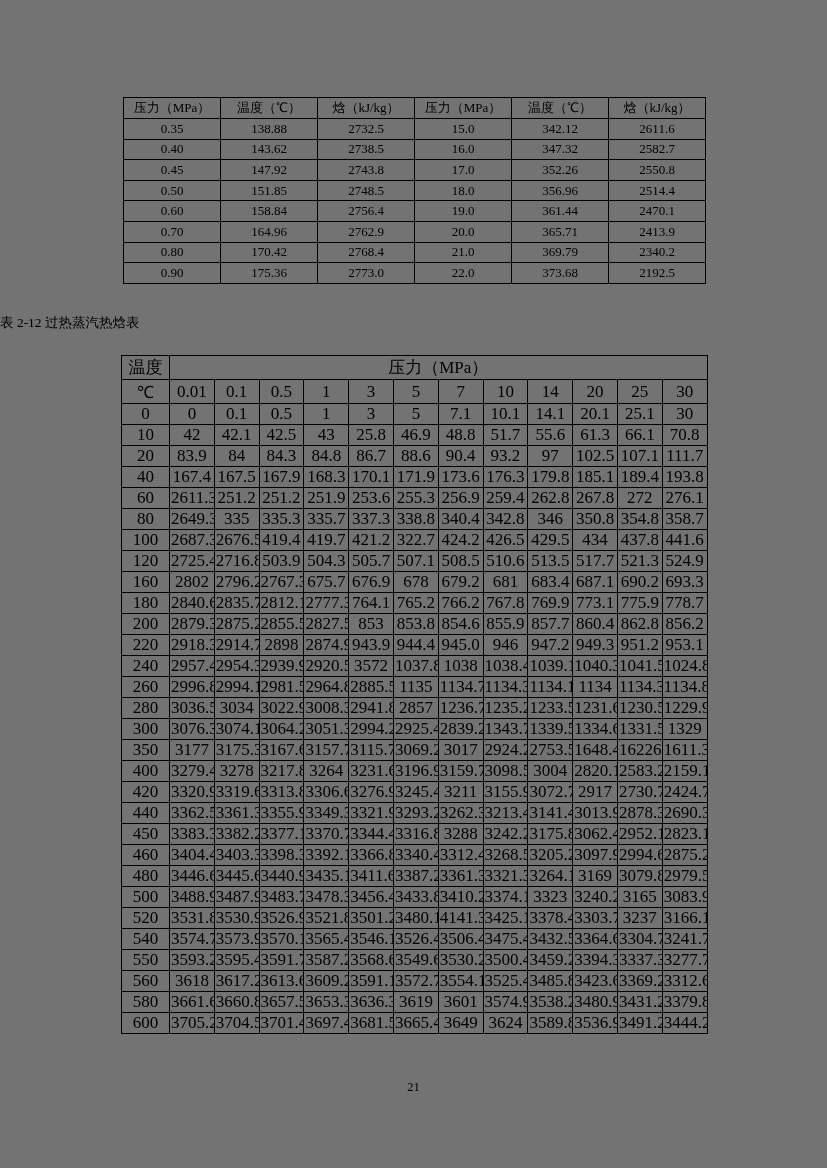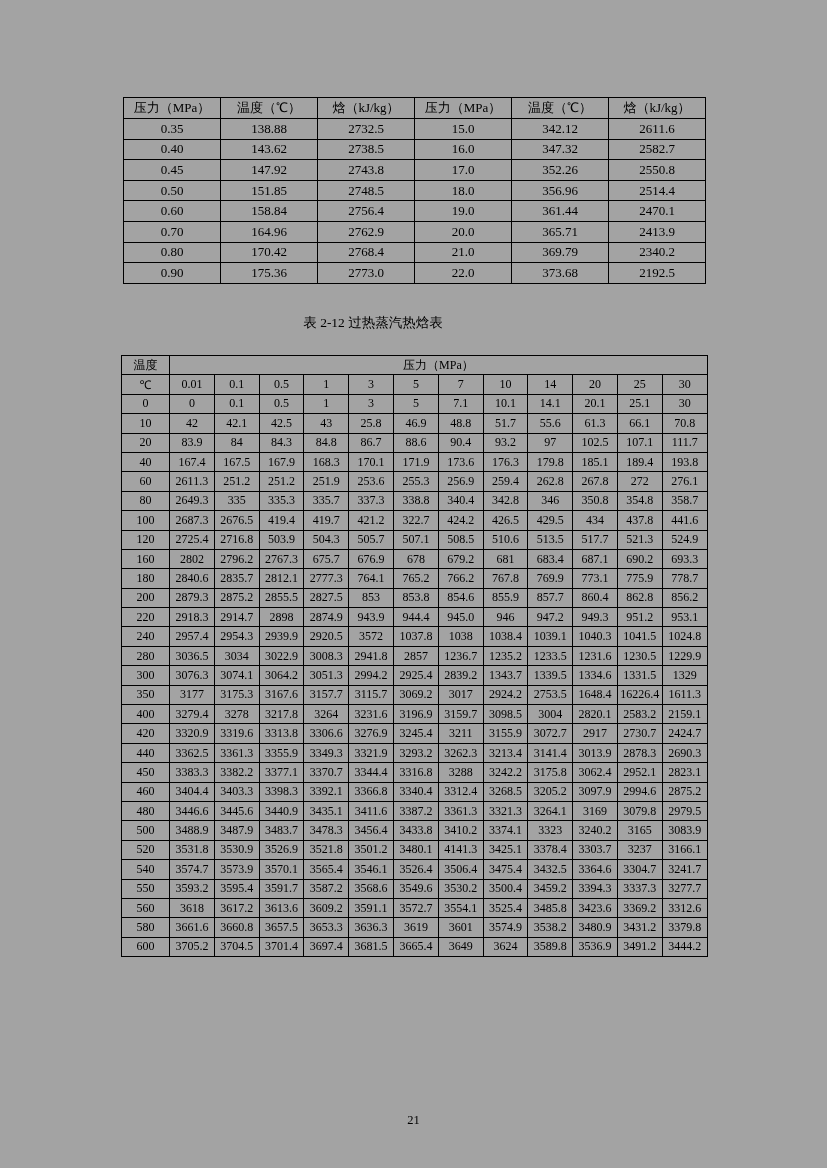--- a/index.html
+++ b/index.html
@@ -1,49 +1,49 @@
 <!DOCTYPE html>
 <html><head>
 <meta charset="utf-8">
 <style>
   html,body { margin:0; padding:0; background:#fff; }
   body {
     width:827px; height:1168px;
     font-family:"Liberation Serif", serif;
     color:#000;
   }
-  .page { position:relative; width:827px; height:1168px; background:#a3a3a3; overflow:hidden; }
+  .page { position:relative; width:827px; height:1168px; background:#737373; overflow:hidden; }
 
   table { border-collapse:collapse; table-layout:fixed; }
   td { border:1px solid #000; text-align:center; vertical-align:middle; padding:0 1px; overflow:hidden; white-space:nowrap; }
 
   
   .t1 { position:absolute; left:123px; top:97px; width:583px; font-size:13px; }
   .t1 td { height:19.6px; }
   .t1 thead td { height:20px; }
 
   
   .title {
     position:absolute; top:314px; left:0; width:746px;
-    text-align:center; font-size:13.5px;
+    text-align:left; font-size:13.5px;
   }
   .unit {
     position:absolute; top:334px; left:123px; width:584px;
     text-align:right; font-size:13px;
   }
 
   
-  .t2 { position:absolute; left:121px; top:355px; width:586px; font-size:12px; }
+  .t2 { position:absolute; left:121px; top:355px; width:586px; font-size:17px; }
   .t2 td { height:18.4px; }
   .t2 col.c-temp { width:48px; }
   .t2 col.c-val  { width:44.8px; }
 
   .pageno {
     position:absolute; top:1080px; left:0; width:827px;
-    text-align:center; font-size:12.5px;margin-top:33px;
+    text-align:center; font-size:12.5px;
   }
 </style>
 </head>
 <body>
 
 <div class="page">
 
   <table class="t1">
     <thead>
       <tr id="t1-head">
@@ -352,20 +352,35 @@
           <td>3572</td>
           <td>1037.8</td>
           <td>1038</td>
           <td>1038.4</td>
           <td>1039.1</td>
           <td>1040.3</td>
           <td>1041.5</td>
           <td>1024.8</td>
         </tr>
         <tr>
+          <td>260</td>
+          <td>2996.8</td>
+          <td>2994.1</td>
+          <td>2981.5</td>
+          <td>2964.8</td>
+          <td>2885.5</td>
+          <td>1135</td>
+          <td>1134.7</td>
+          <td>1134.3</td>
+          <td>1134.1</td>
+          <td>1134</td>
+          <td>1134.3</td>
+          <td>1134.8</td>
+        </tr>
+        <tr>
           <td>280</td>
           <td>3036.5</td>
           <td>3034</td>
           <td>3022.9</td>
           <td>3008.3</td>
           <td>2941.8</td>
           <td>2857</td>
           <td>1236.7</td>
           <td>1235.2</td>
           <td>1233.5</td>

